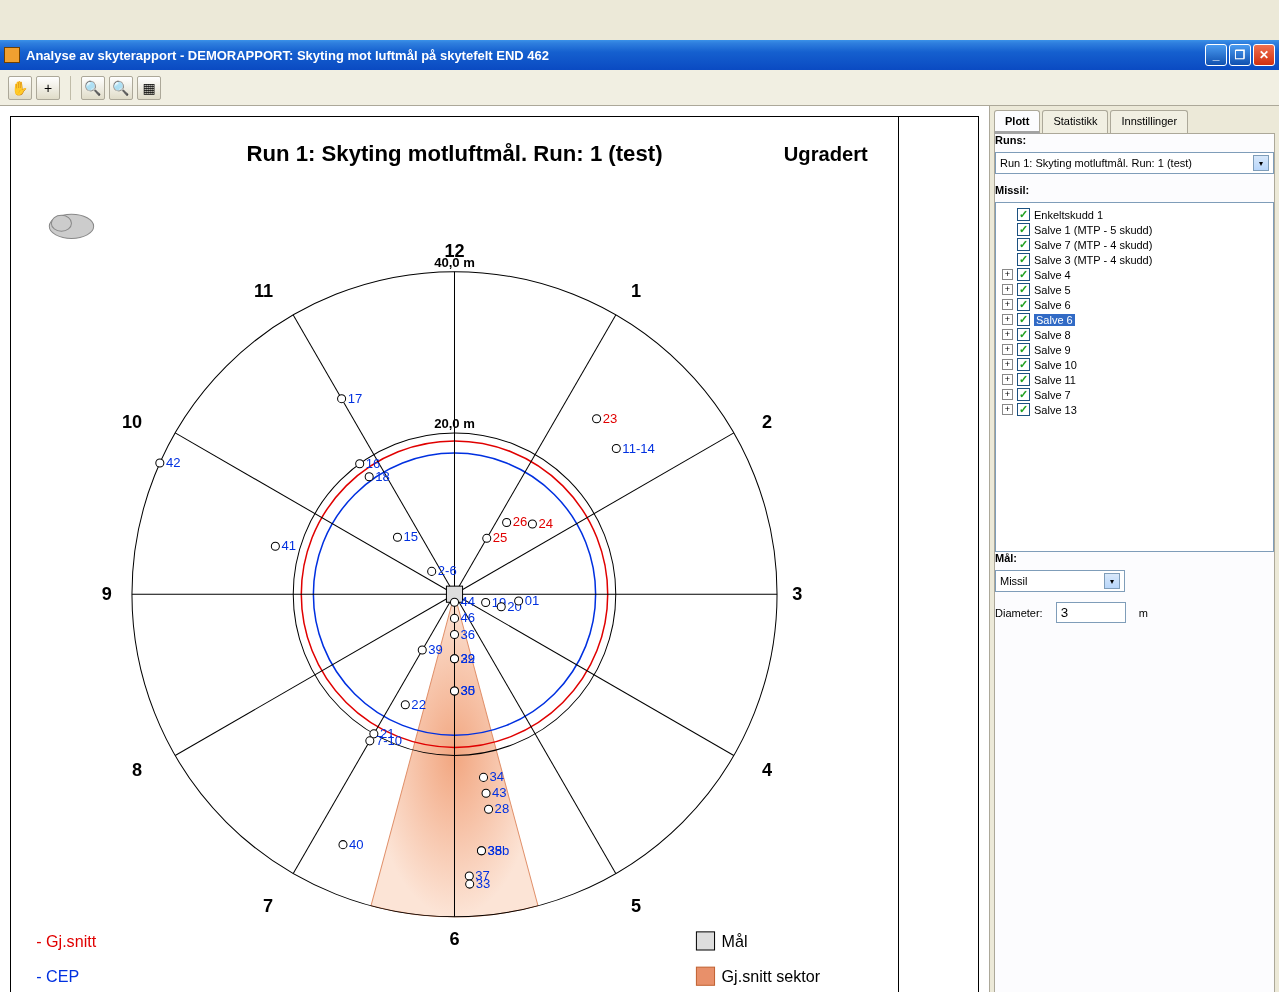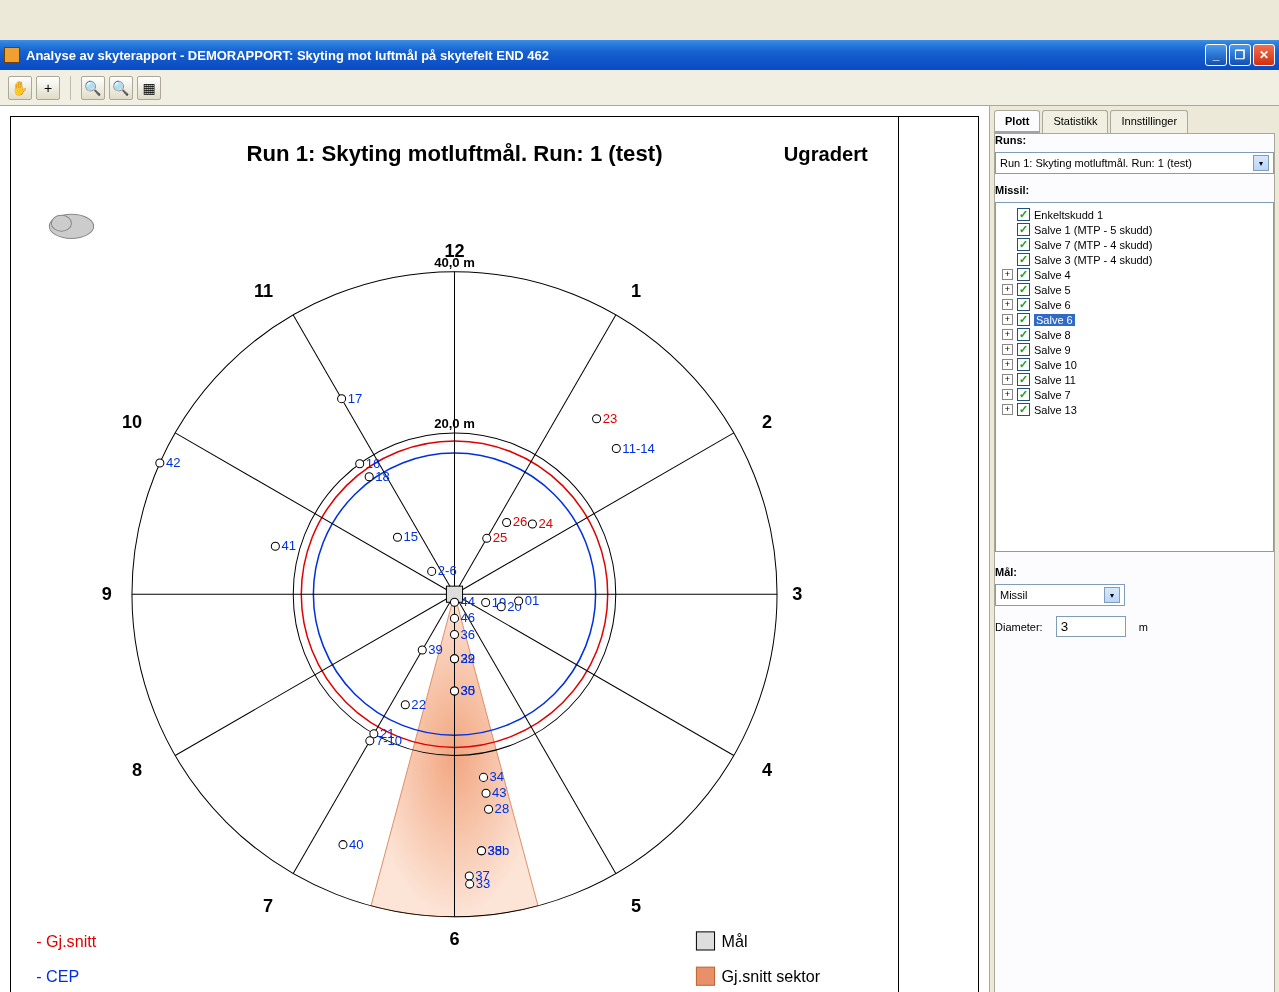--- a/index.html
+++ b/index.html
@@ -535,21 +535,21 @@
             <div class="checkbox">✓</div>
             <span class="tree-label">Salve 7</span>
           </div>
           <div class="tree-item">
             <div class="expander">+</div>
             <div class="checkbox">✓</div>
             <span class="tree-label">Salve 13</span>
           </div>
         </div>
 
-      <div class="section-label" style="margin-top:14px">Mål:</div>
+      <div class="section-label" style="margin-top:0">Mål:</div>
       <div class="dropdown small-dropdown">
         <span>Missil</span>
         <span class="dropdown-arrow">▾</span>
       </div>
 
       <div class="field-row">
         <span>Diameter:</span>
         <input class="text-input" value="3" style="">
         <span>m</span>
       </div>

